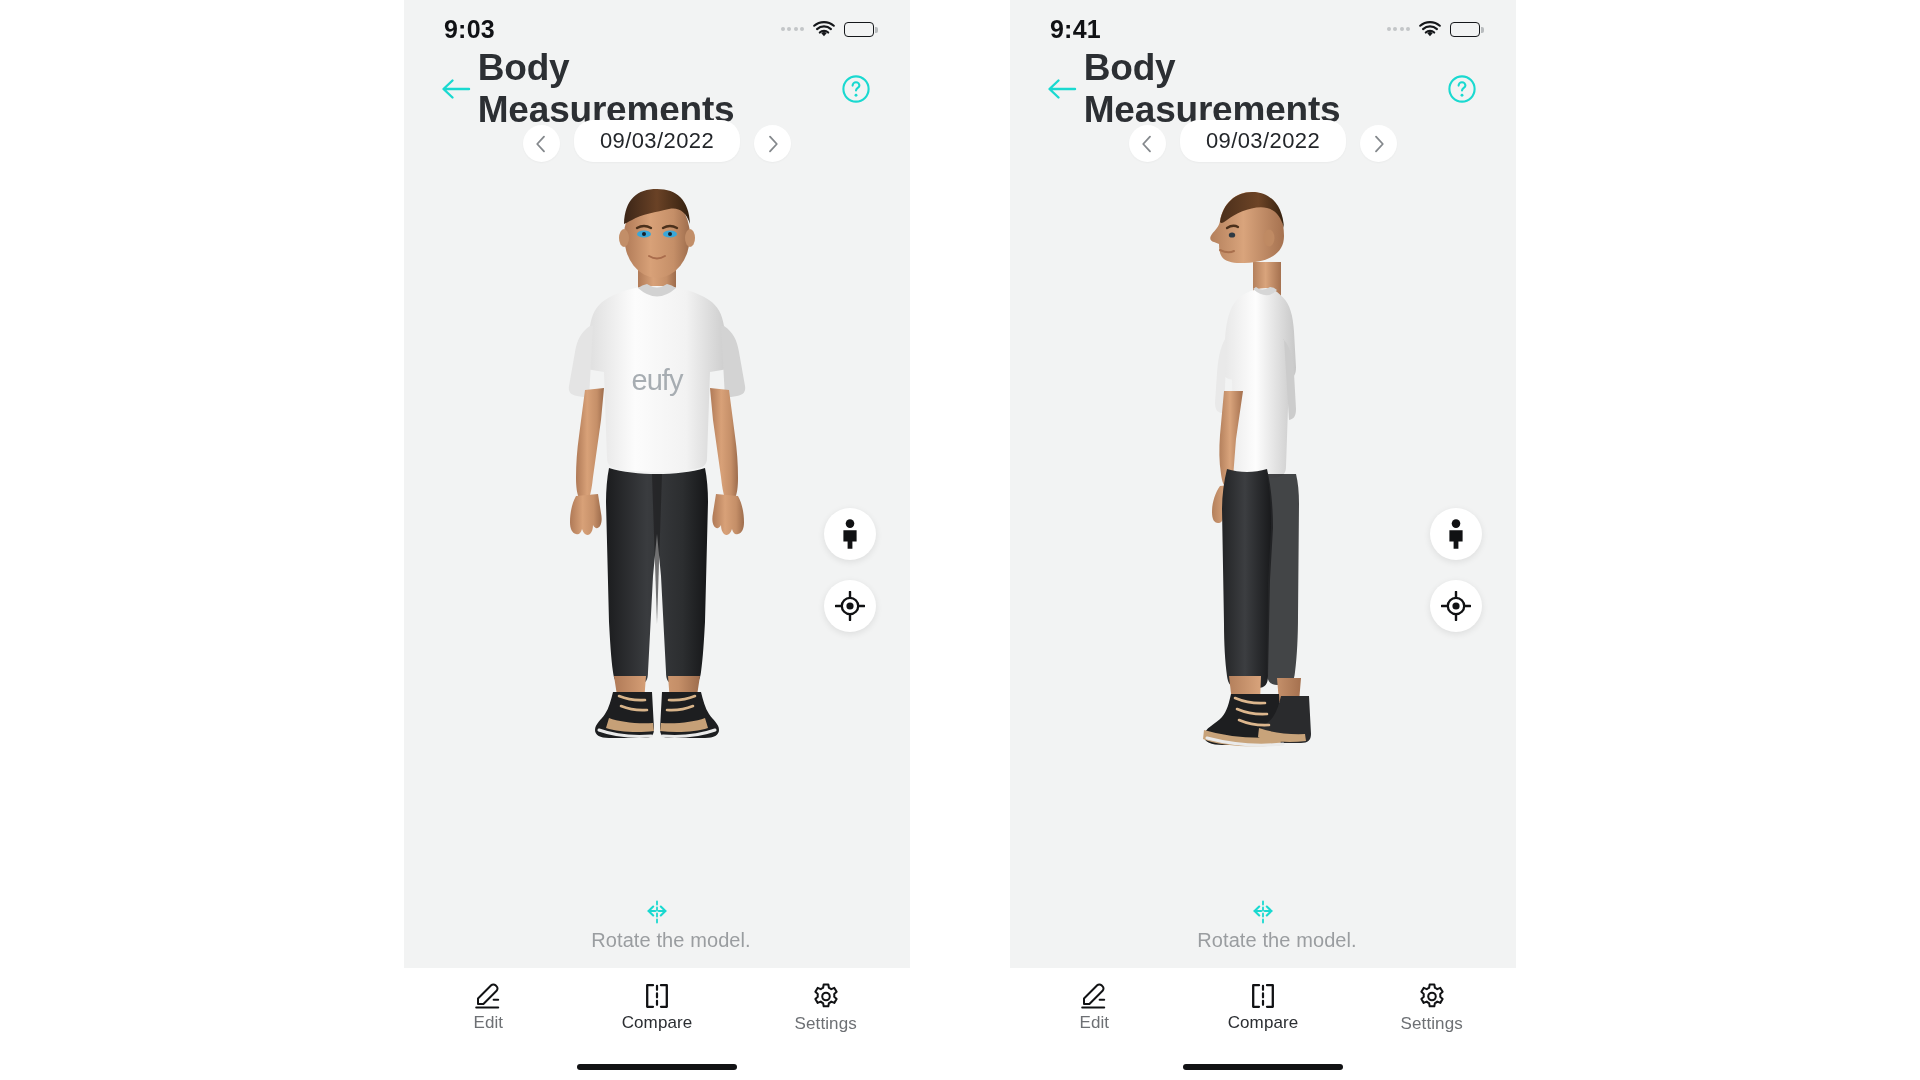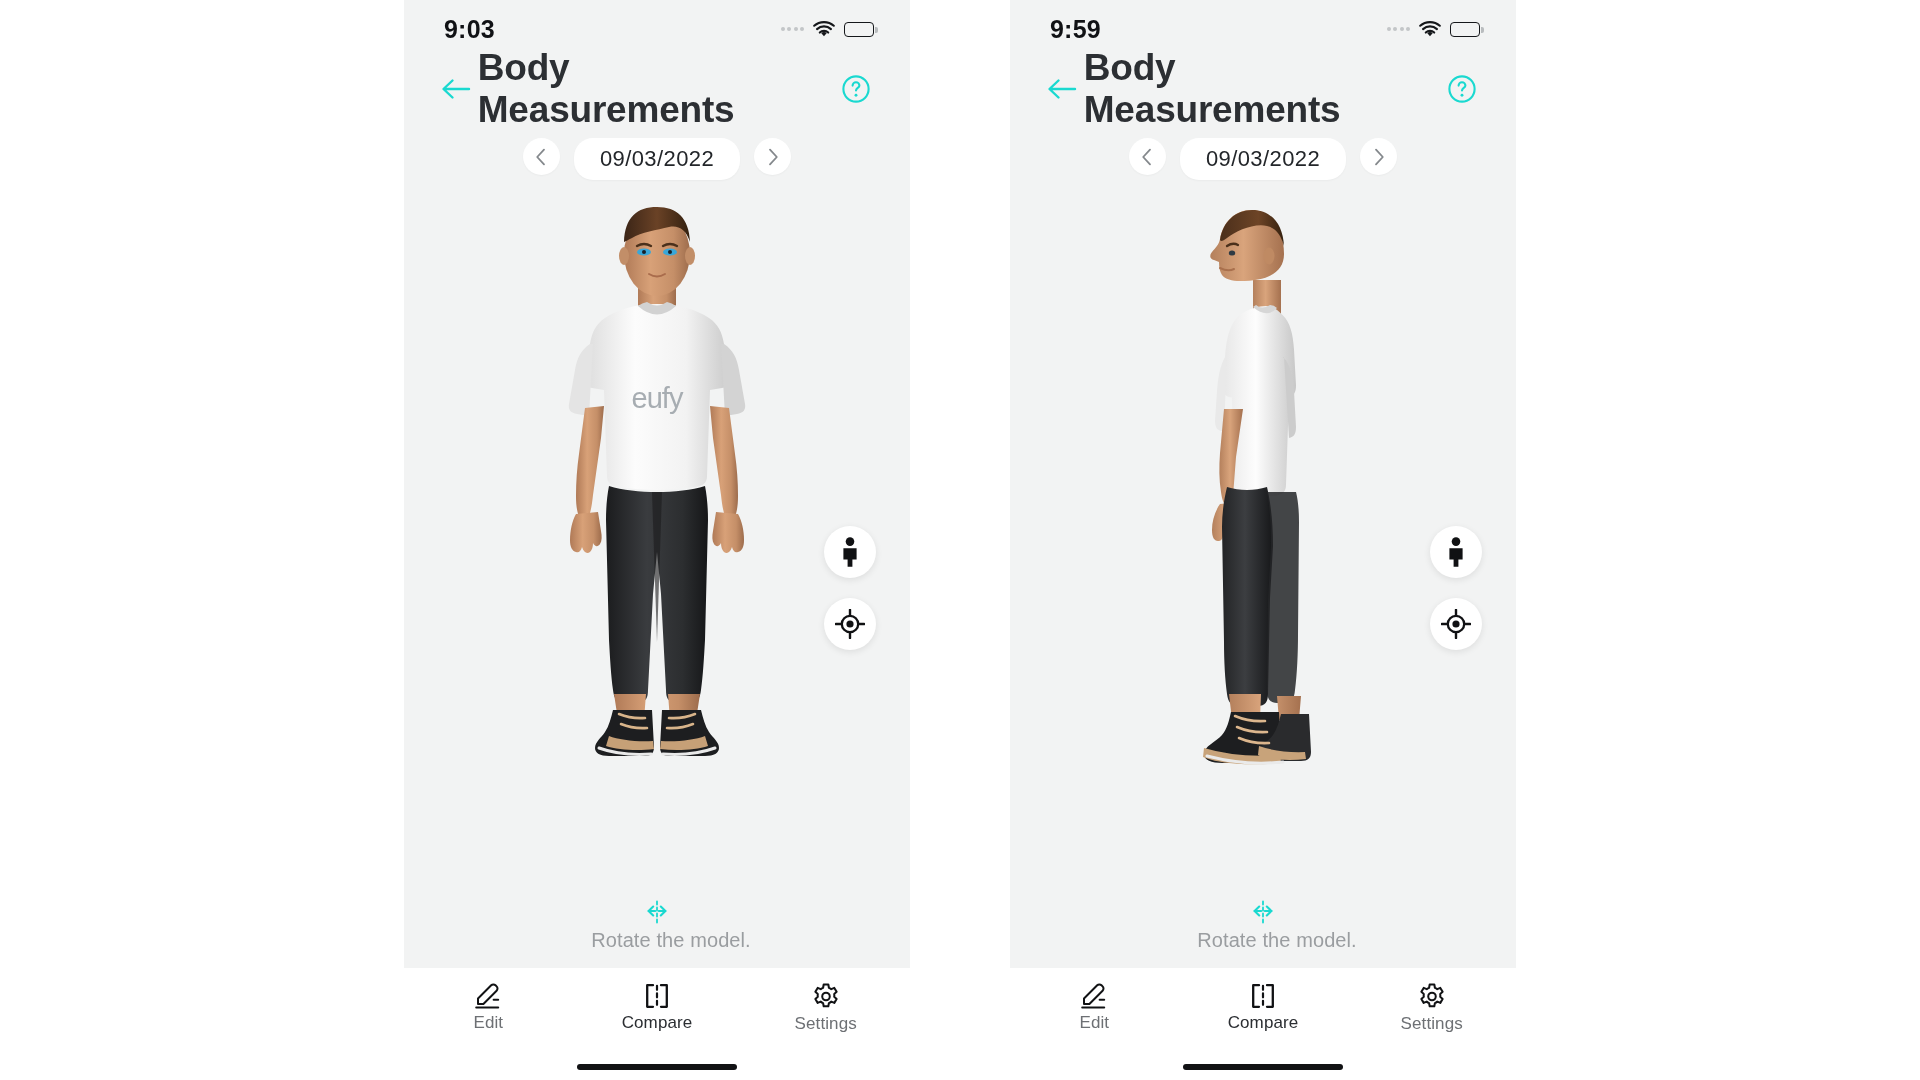--- a/index.html
+++ b/index.html
@@ -75,23 +75,22 @@
     color: #2c2f33;
     letter-spacing: -0.2px;
   }
   .icon-btn {
     width: 44px; height: 44px;
     display: flex; align-items: center; justify-content: center;
     cursor: pointer;
   }
   
   .datenav {
-    margin-top: 18px;
     display: flex;
-    align-items: flex-start;
+    align-items: flex-end;
     justify-content: center;
     gap: 14px;
   }
   .chev {
     width: 37px; height: 37px; border-radius: 50%;
     background: #ffffff;
     display: flex; align-items: center; justify-content: center;
     cursor: pointer;
     box-shadow: 0 1px 2px rgba(0,0,0,0.035);
   }
@@ -351,21 +350,21 @@
         </svg>
         <div class="tab-label">Settings</div>
       </div>
       <div class="home-indicator"></div>
     </div>
   </div>
 
   <div class="phone">
 
     <div class="statusbar">
-      <div class="status-time">9:59</div>
+      <div class="status-time">9:41</div>
       <div class="status-icons">
         <span class="sig-dots">
             <i></i>
             <i></i>
             <i></i>
             <i></i>
           </span>
         <svg class="wifi" viewBox="0 0 24 18">
           <path d="M12 16.4 8.9 12.9c1.7-1.5 4.5-1.5 6.2 0z" fill="#15171a"></path>
           <path d="M4.4 8.6C6.5 6.7 9.2 5.6 12 5.6s5.5 1.1 7.6 3" stroke="#15171a" stroke-width="2.3" fill="none" stroke-linecap="round"></path>

